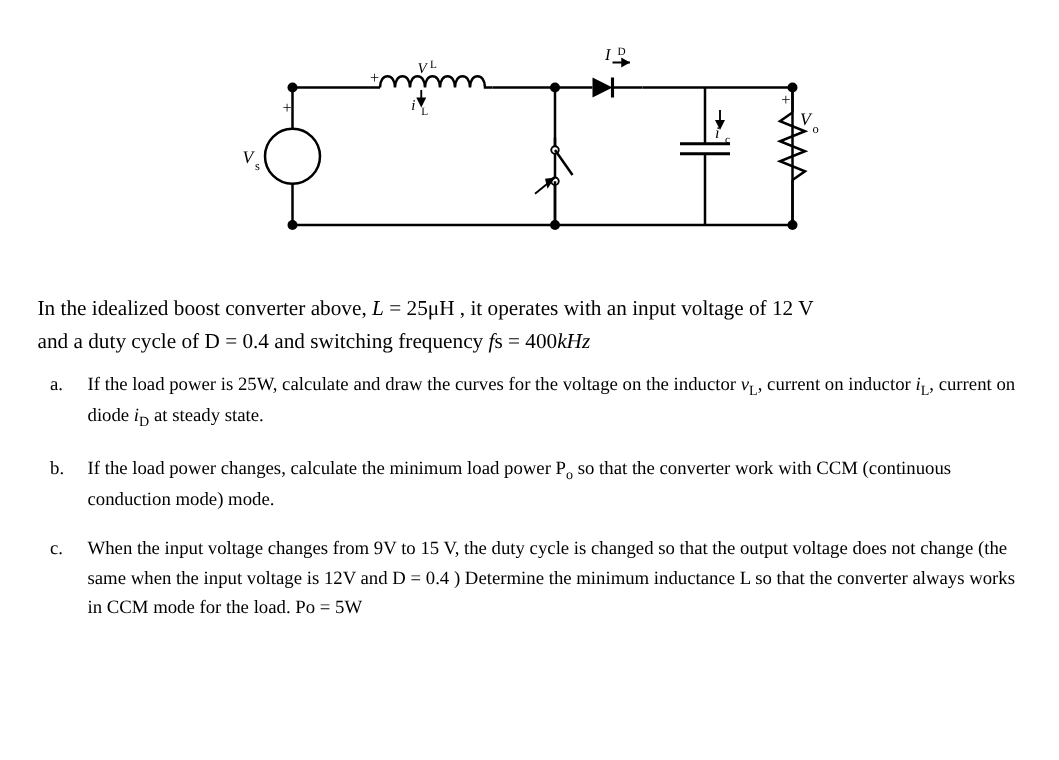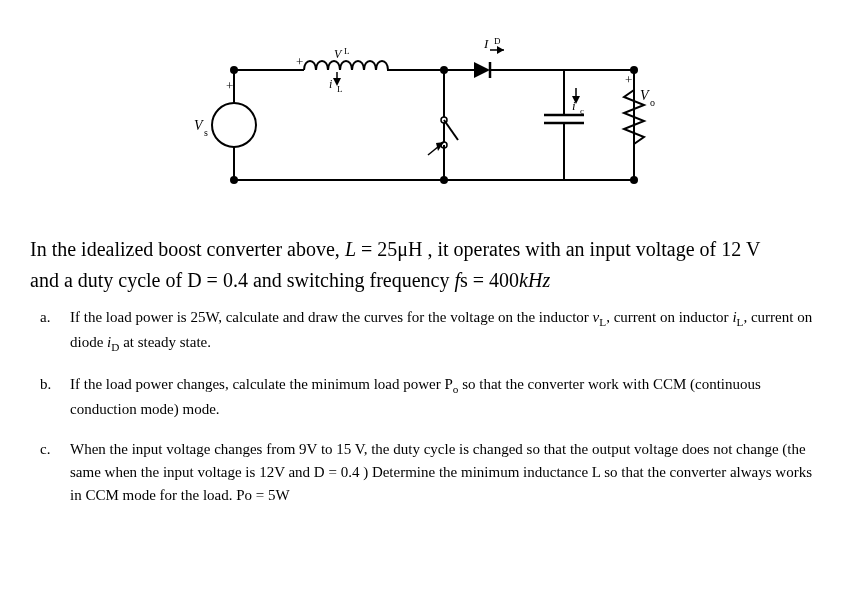--- a/index.html
+++ b/index.html
@@ -26,21 +26,21 @@
     }
 
     
     .content {
       padding: 0 10px;
       line-height: 1.55;
     }
 
     .intro-text {
       margin-bottom: 10px;
-      font-size: 20px;
+      font-size: 17px;
     }
 
     .problem-list {
       list-style: none;
       padding-left: 10px;
     }
 
     .problem-list li {
       display: flex;
       align-items: flex-start;

